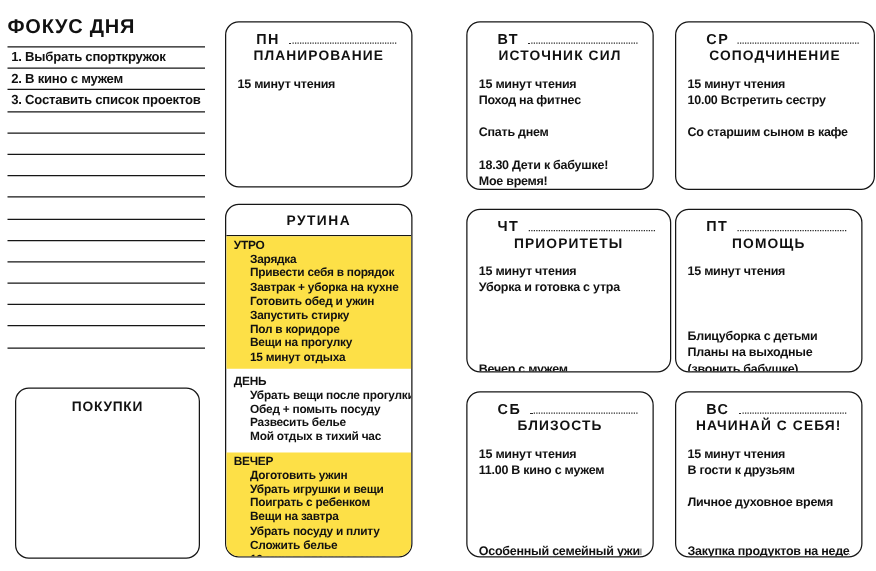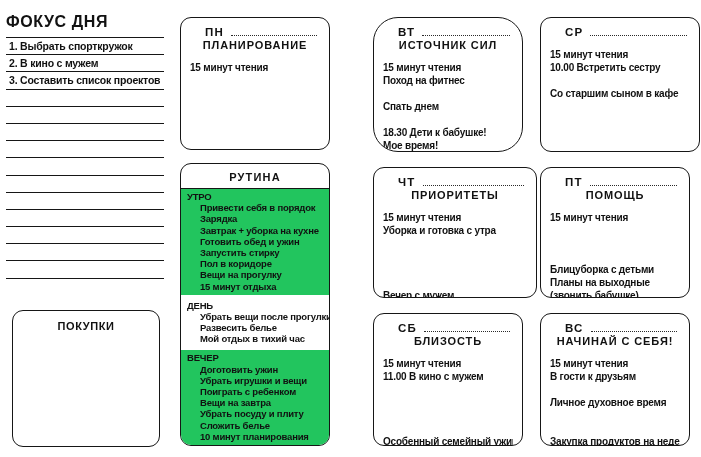--- a/index.html
+++ b/index.html
@@ -38,21 +38,21 @@
   }
   .day-content{padding:9px 9px 0 9px;font-size:10px;font-weight:700;letter-spacing:-0.2px;}
   .day-line{height:13px;line-height:13px;white-space:nowrap;overflow:hidden;}
   
   .routine-card{left:180px;top:163px;width:150px;height:283px;}
   .routine-title{
     text-align:center;font-weight:700;font-size:11px;letter-spacing:1.2px;
     padding:7px 0 5px 0;border-bottom:1.5px solid #161616;
   }
   .routine-section{font-size:9.5px;font-weight:700;letter-spacing:-0.2px;padding:2px 0 3px 6px;}
-  .routine-section.shaded{background:#22c55e;}
+  .routine-section.shaded{background:#fde047;}
   .routine-section.gap-top{margin-top:3px;}
   .routine-label{height:11.2px;line-height:11.2px;}
   .routine-item{height:11.2px;line-height:11.2px;padding-left:13px;white-space:nowrap;overflow:hidden;}
 </style>
 </head>
 <body>
 
 <div class="page">
 
   <div class="focus-panel">
@@ -90,53 +90,54 @@
     <div class="day-content">
         <div class="day-line">15 минут чтения</div>
       </div>
   </div>
 
   <div class="card routine-card">
     <div class="routine-title">РУТИНА</div>
     <div class="routine-section shaded">
       <div class="routine-label">УТРО</div>
       <div>
+          <div class="routine-item">Зарядка</div>
           <div class="routine-item">Привести себя в порядок</div>
-          <div class="routine-item">Зарядка</div>
           <div class="routine-item">Завтрак + уборка на кухне</div>
           <div class="routine-item">Готовить обед и ужин</div>
           <div class="routine-item">Запустить стирку</div>
           <div class="routine-item">Пол в коридоре</div>
           <div class="routine-item">Вещи на прогулку</div>
           <div class="routine-item">15 минут отдыха</div>
         </div>
     </div>
     <div class="routine-section gap-top">
       <div class="routine-label">ДЕНЬ</div>
       <div>
           <div class="routine-item">Убрать вещи после прогулки</div>
+          <div class="routine-item">Обед + помыть посуду</div>
           <div class="routine-item">Развесить белье</div>
           <div class="routine-item">Мой отдых в тихий час</div>
         </div>
     </div>
     <div class="routine-section shaded gap-top">
       <div class="routine-label">ВЕЧЕР</div>
       <div>
           <div class="routine-item">Доготовить ужин</div>
           <div class="routine-item">Убрать игрушки и вещи</div>
           <div class="routine-item">Поиграть с ребенком</div>
           <div class="routine-item">Вещи на завтра</div>
           <div class="routine-item">Убрать посуду и плиту</div>
           <div class="routine-item">Сложить белье</div>
           <div class="routine-item">10 минут планирования</div>
         </div>
     </div>
   </div>
 
-  <div class="card" style="left:373px;top:17px;width:150px;height:135px;border-radius:25px;">
+  <div class="card" style="left:373px;top:17px;width:150px;height:135px;">
     <div class="day-head">
       <div class="day-line1">
         <span class="day-abbr">ВТ</span>
         <span class="leader"></span>
       </div>
       <div class="day-theme">ИСТОЧНИК СИЛ</div>
     </div>
     <div class="day-content">
         <div class="day-line">15 минут чтения</div>
         <div class="day-line">Поход на фитнес</div>
@@ -147,20 +148,21 @@
         <div class="day-line">Мое время!</div>
       </div>
   </div>
 
   <div class="card" style="left:540px;top:17px;width:160px;height:135px;">
     <div class="day-head">
       <div class="day-line1">
         <span class="day-abbr">СР</span>
         <span class="leader"></span>
       </div>
+      <div class="day-theme">СОПОДЧИНЕНИЕ</div>
     </div>
     <div class="day-content">
         <div class="day-line">15 минут чтения</div>
         <div class="day-line">10.00 Встретить сестру</div>
         <div class="day-line">&nbsp;</div>
         <div class="day-line">Со старшим сыном в кафе</div>
       </div>
   </div>
 
   <div class="card" style="left:373px;top:167px;width:164px;height:131px;">

